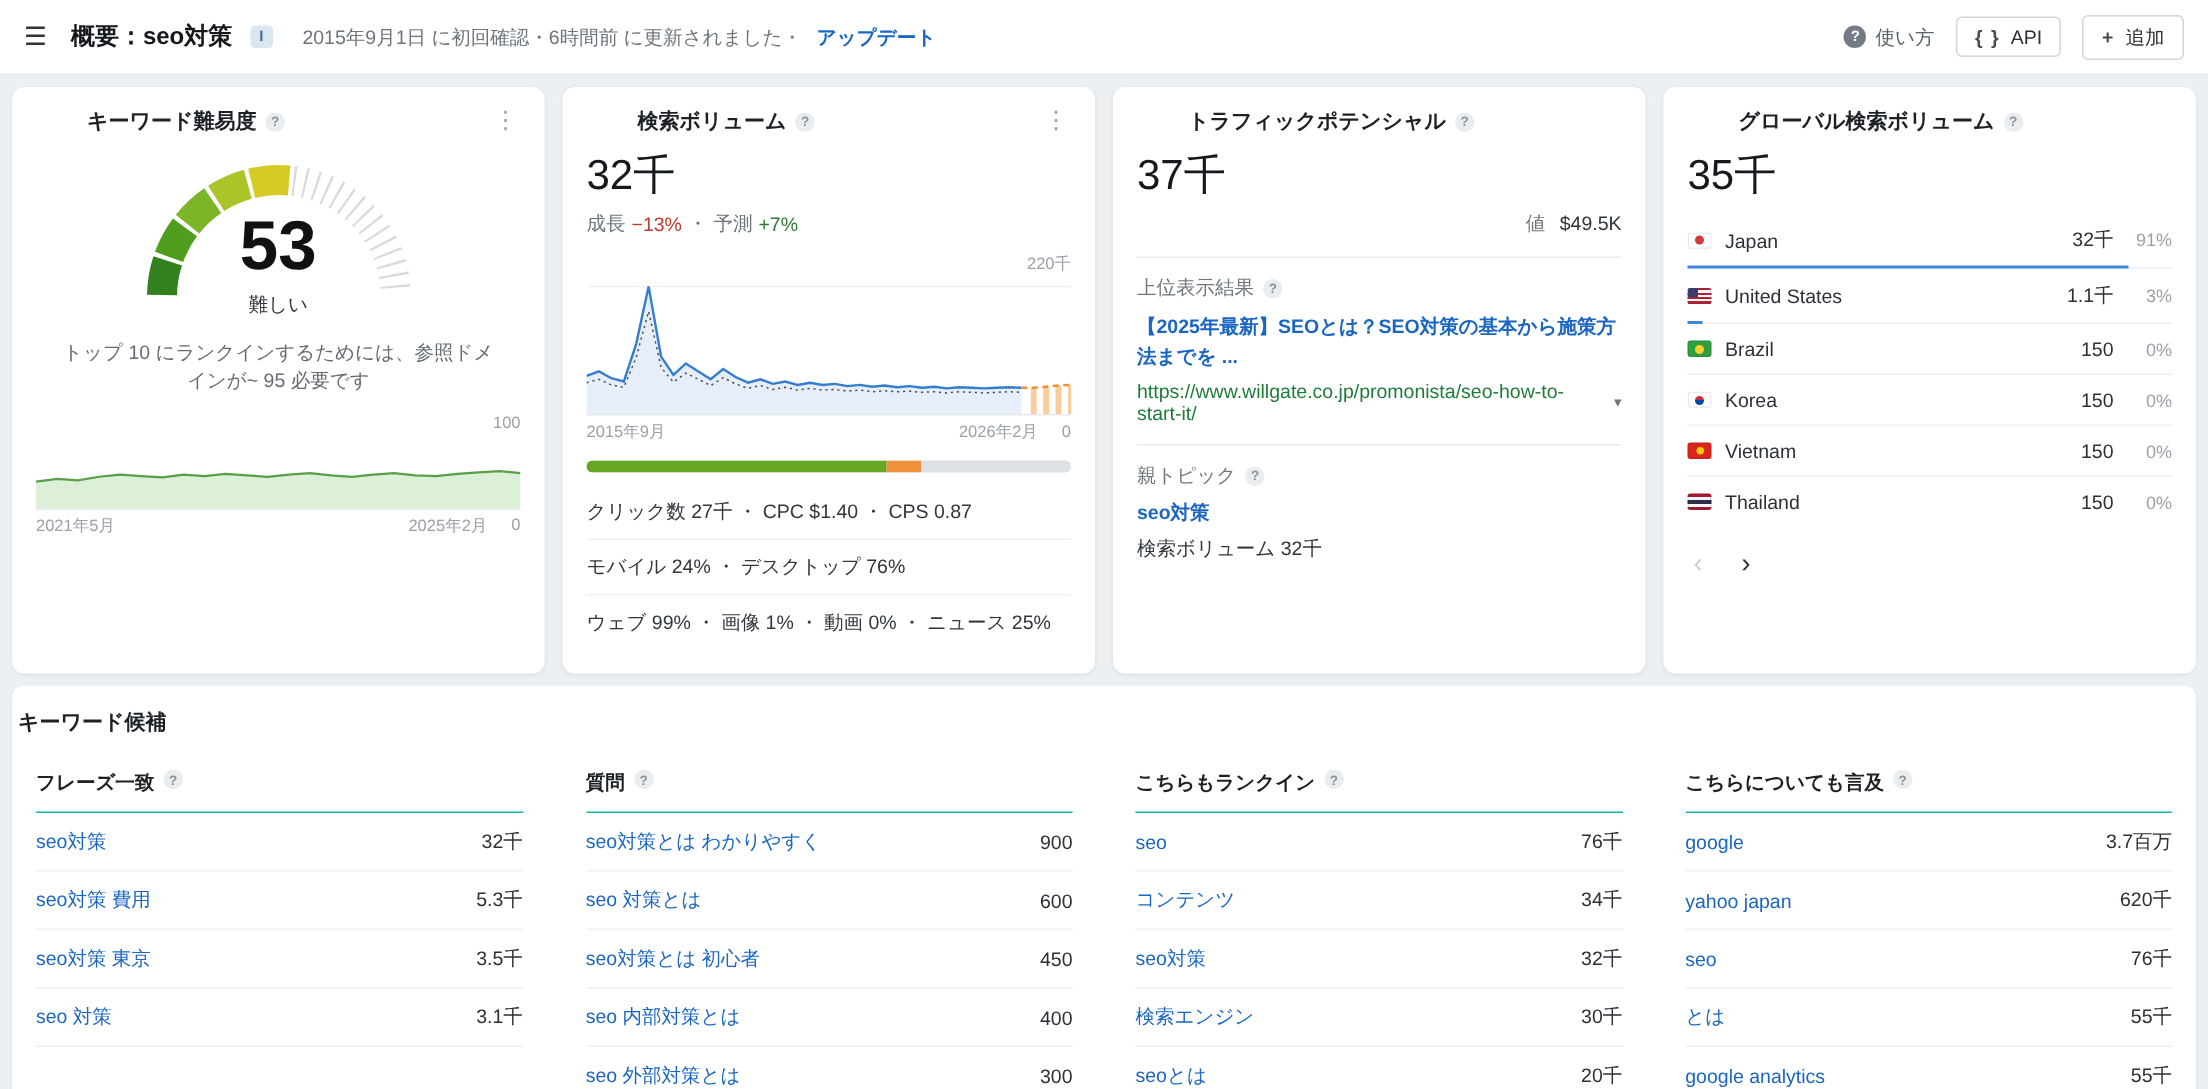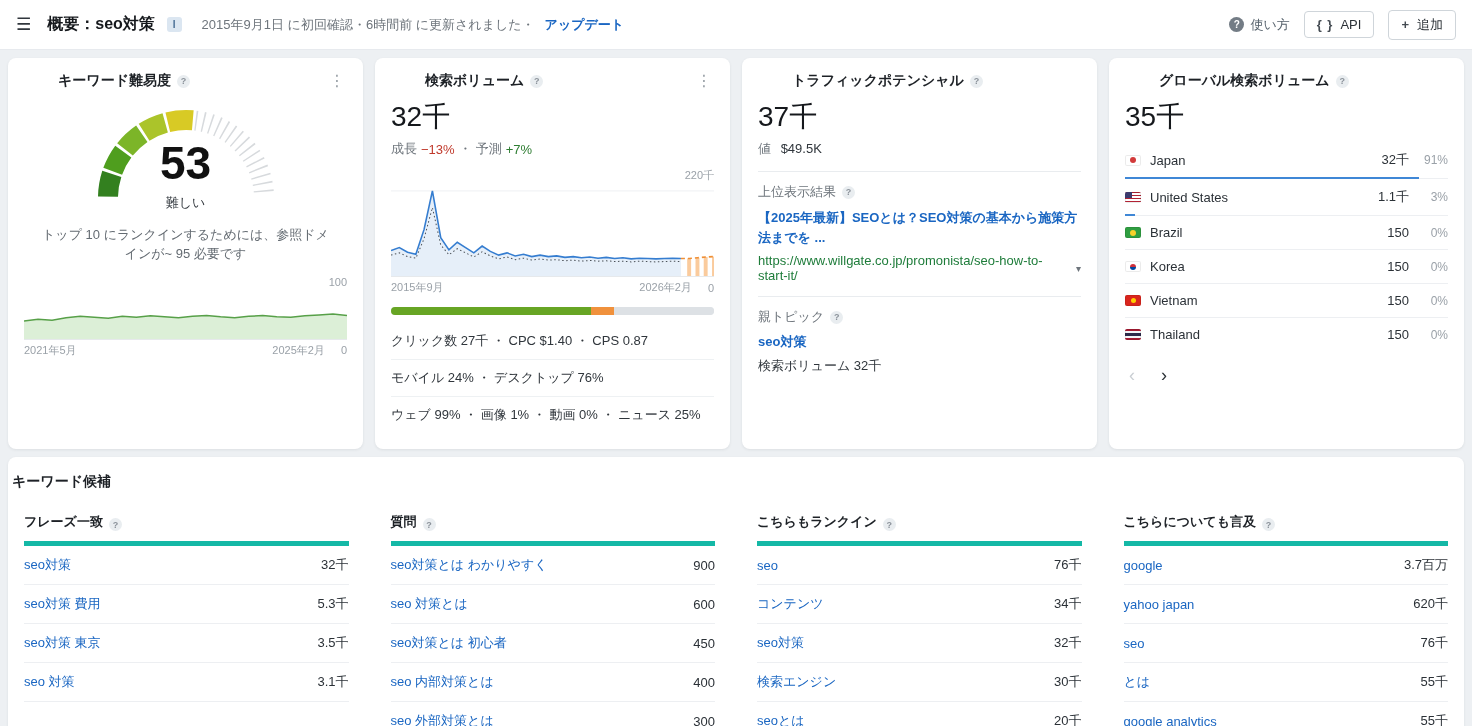--- a/index.html
+++ b/index.html
@@ -73,21 +73,21 @@
   .vol-chart-block{ margin-top:10px; }
   .vol-chart-block svg{ width:100%; height:92px; display:block; border-bottom:1px solid #e6e9ec; }
   .clicks-bar{ display:flex; height:8px; border-radius:4px; overflow:hidden; background:#e3e7ea; margin:12px 0 2px; }
   .clicks-bar span{ height:100%; display:block; }
   .info-row{ padding:9px 0; border-top:1px solid #eef1f3; color:#30363c; }
   .info-row:first-of-type{ border-top:none; }
   .vol-rows{ margin-top:8px; }
   .vol-rows .info-row + .info-row{ border-top:1px solid #eef1f3; }
 
   
-  .worth-row{ margin-top:4px; color:#30363c; }
+  .worth-row{ margin-top:4px; color:#30363c;text-align:right; }
   .worth-row .lbl{ color:#6e757c; margin-right:6px; }
   .divider{ border-top:1px solid #e9ecef; margin:13px 0 11px; }
   .sub-label{ color:#6e757c; display:flex; align-items:center; }
   .result-title{ color:#1a66c2; font-weight:700; line-height:1.5; margin-top:7px; cursor:pointer; }
   .result-url{ color:#1e7c3a; margin-top:6px; display:flex; align-items:center; gap:5px; cursor:pointer; }
   .caret{ color:#6e757c; font-size:10px; }
   .parent-topic{ color:#1a66c2; font-weight:700; margin-top:7px; cursor:pointer; }
   .parent-vol{ color:#30363c; margin-top:6px; }
 
   
@@ -111,21 +111,21 @@
   .flag-vn::after{ content:""; position:absolute; left:5.5px; top:3px; width:5px; height:5px; border-radius:50%; background:#ffce00; }
   .flag-th{ background:linear-gradient(180deg,#a51931 0 2px,#f4f5f8 2px 4px,#2d2a4a 4px 7px,#f4f5f8 7px 9px,#a51931 9px 11px); }
   .pager{ display:flex; gap:26px; margin-top:14px; padding-left:4px; font-size:18px; }
   .pager .prev{ color:#c9ced3; cursor:default; }
   .pager .next{ color:#2b3137; cursor:pointer; }
 
   
   .ideas-card{ margin:0 8px 8px; background:#fff; border-radius:8px; box-shadow:0 1px 3px rgba(31,36,43,.08); padding-bottom:2px; }
   .ideas-title{ font-size:14px; font-weight:700; color:#1d2126; padding:16px 4px 14px; }
   .ideas-grid{ display:grid; grid-template-columns:repeat(4,1fr); column-gap:42px; padding:0 16px 8px; }
-  .col-head{ display:flex; align-items:flex-end; font-weight:700; color:#1d2126; padding:8px 0 10px; border-bottom:5px solid #14b8a6; }
+  .col-head{ display:flex; align-items:flex-start; font-weight:700; color:#1d2126; padding:8px 0 10px; border-bottom:1px solid #14b8a6; }
   .kw-row{ display:flex; align-items:center; justify-content:space-between; padding:10px 0; border-bottom:1px solid #edeff2; }
   .kw-link{ color:#1a66c2; cursor:pointer; }
   .kw-vol{ color:#2b3137; }
 </style>
 </head>
 <body>
 
 <header class="topbar">
   <span class="menu-icon">☰</span>
   <span class="page-title">概要：seo対策</span>

